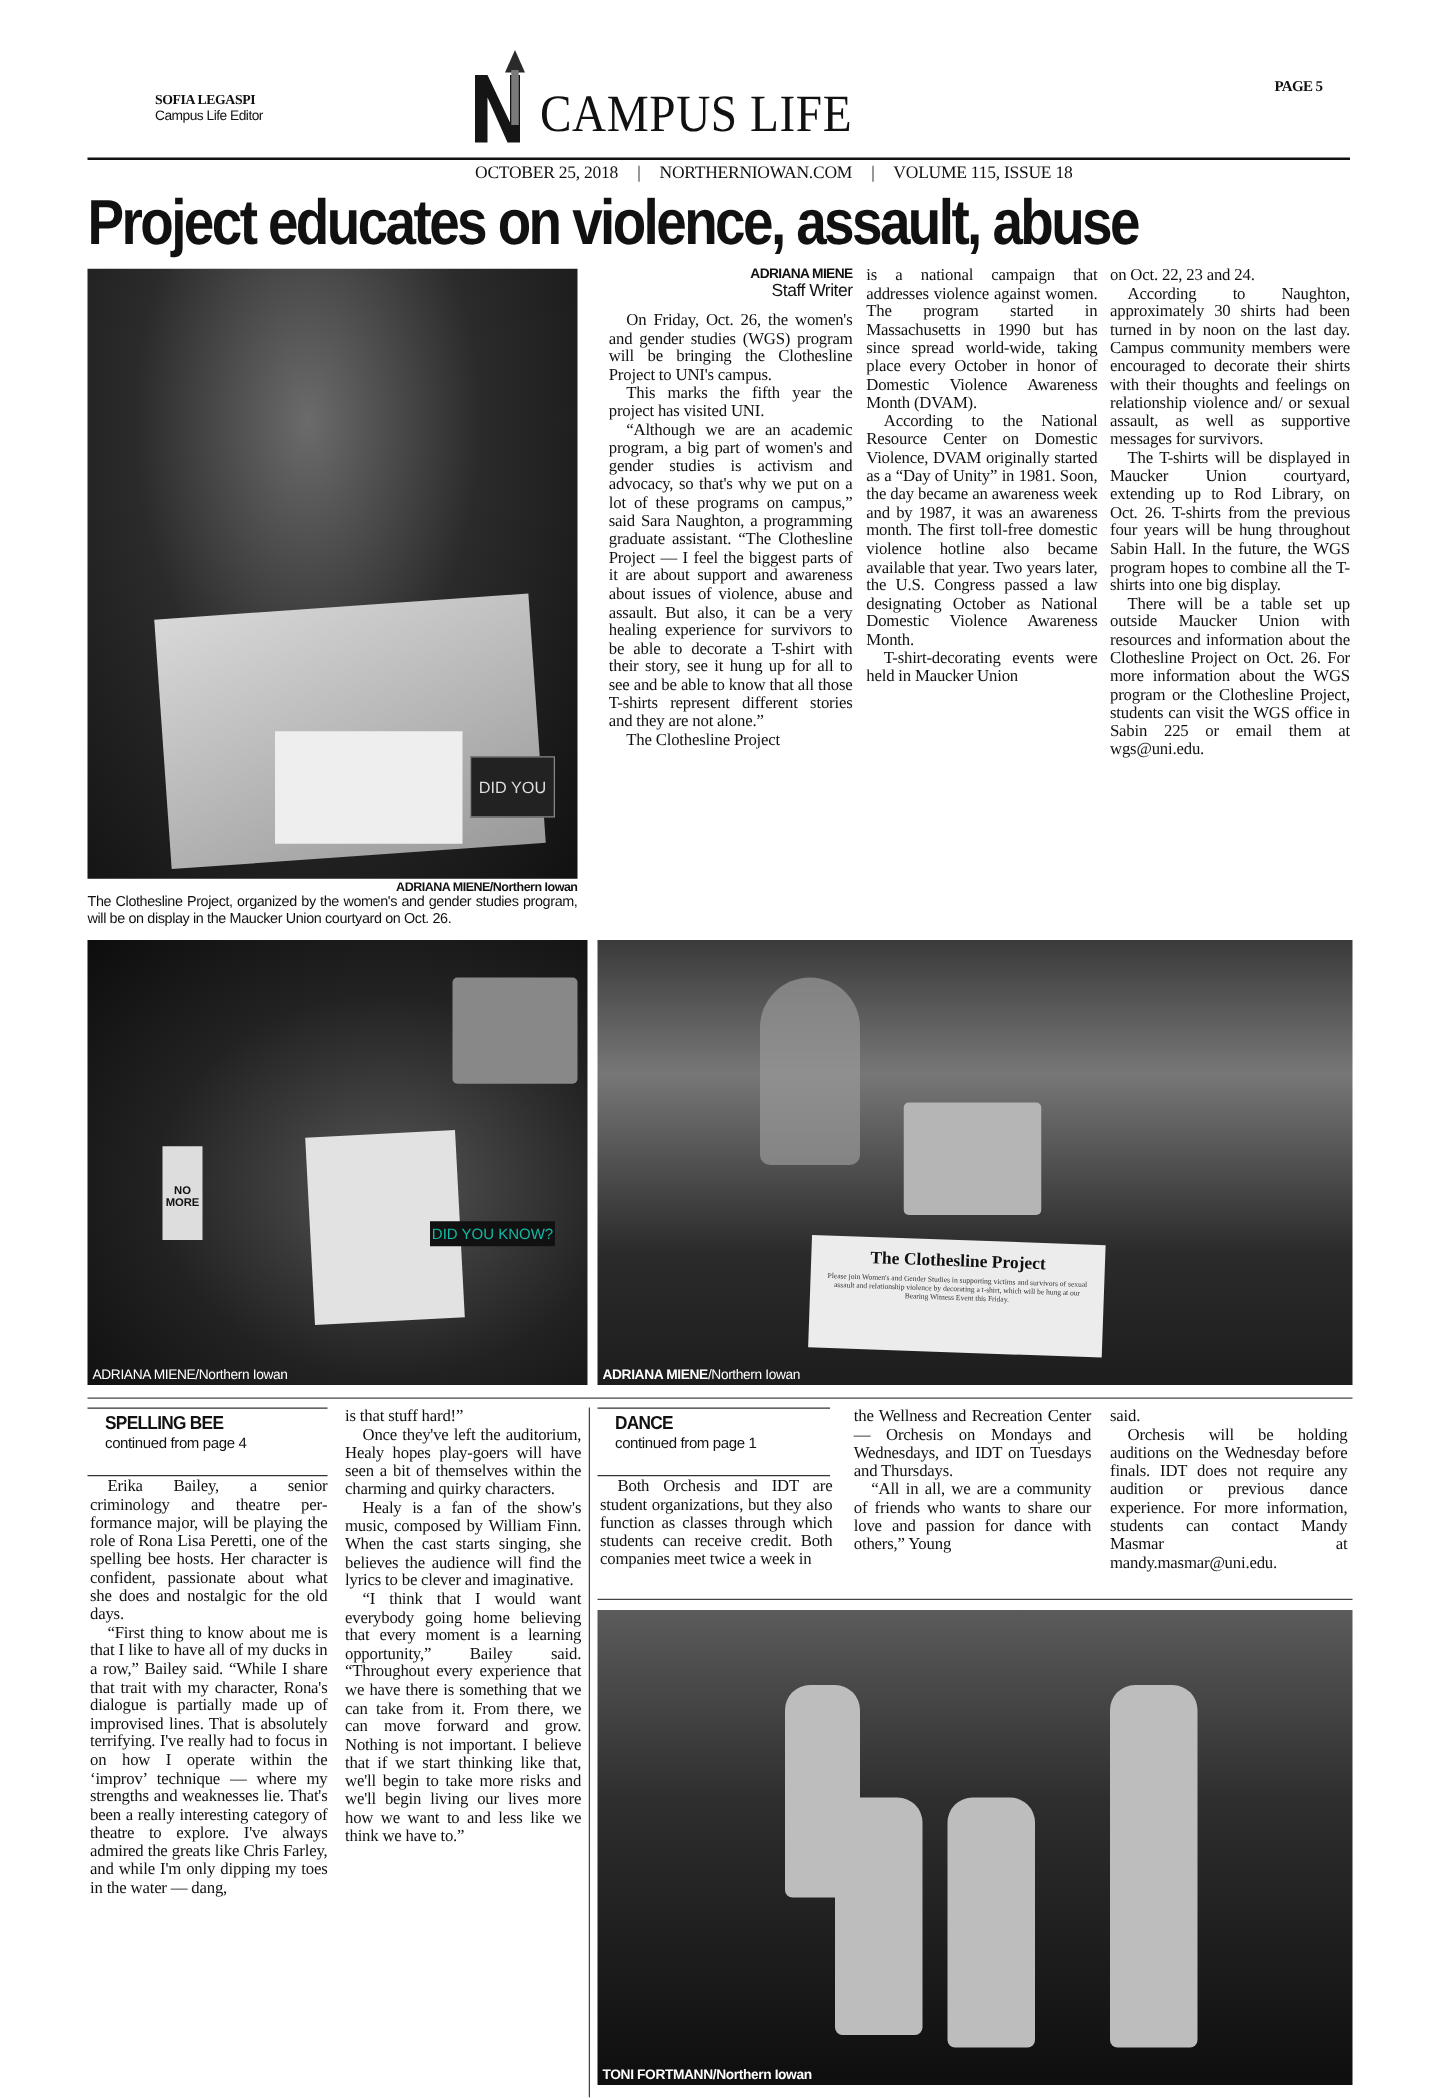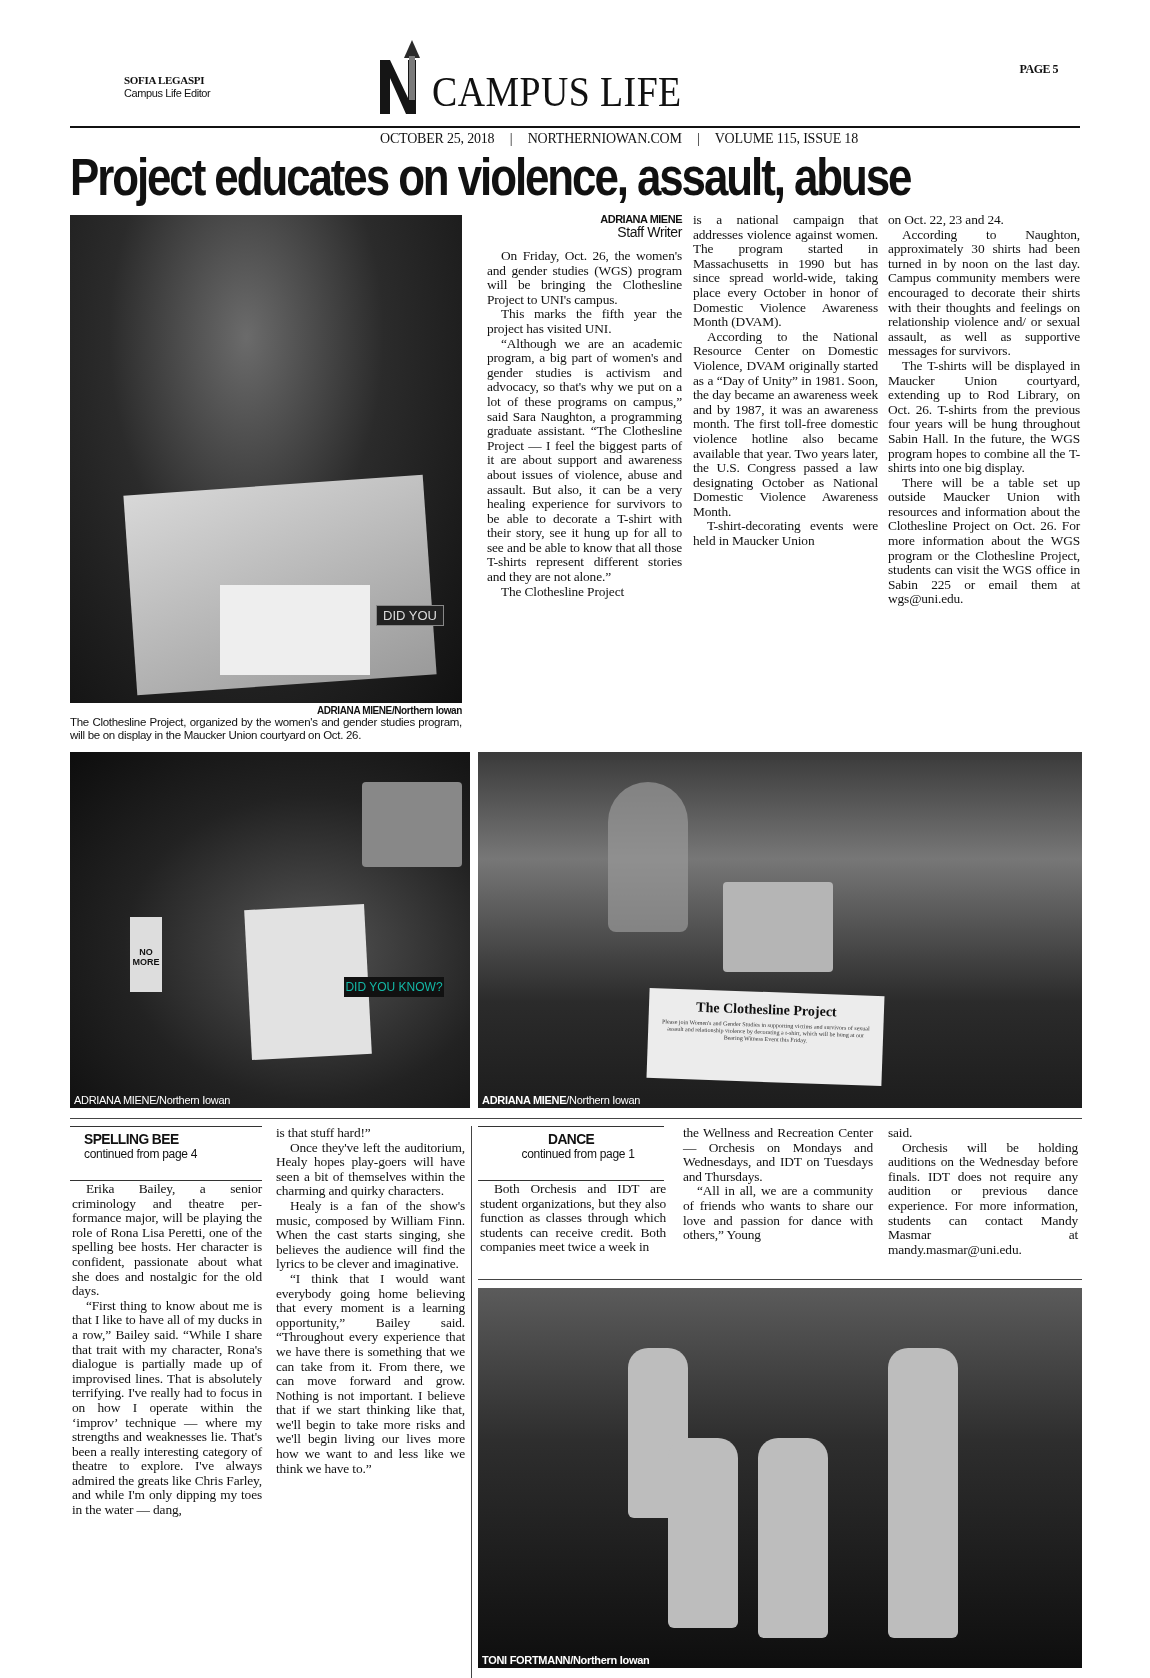--- a/index.html
+++ b/index.html
@@ -21,21 +21,21 @@
 
     
     .photo { position: absolute; overflow: hidden; background: #1a1a1a; }
     .photo .credit-over { position: absolute; left: 4px; bottom: 2px; font-family: "Liberation Sans", sans-serif; font-size: 11px; color: #fff; letter-spacing: -0.3px; }
     .photo .credit-over b { font-weight: bold; }
 
     #photo-main { top: 215px; left: 70px; width: 392px; height: 488px;
       background: radial-gradient(ellipse at 45% 25%, #6b6b6b 0%, #2b2b2b 45%, #111 100%); }
     #photo-main .paper { position: absolute; left: 60px; top: 270px; width: 300px; height: 200px; background: linear-gradient(160deg,#d8d8d8,#9a9a9a); transform: rotate(-4deg); }
     #photo-main .sheet { position: absolute; left: 150px; top: 370px; width: 150px; height: 90px; background: #eee; }
-    #photo-main .tag { position: absolute; right: 18px; top: 390px; padding: 2px 6px; background:#222; color:#ddd; font-family:"Liberation Sans",sans-serif; font-size:13px; border:1px solid #888; }
+    #photo-main .tag { position: absolute; right: 18px; top: 390px; padding: 16px 6px; background:#222; color:#ddd; font-family:"Liberation Sans",sans-serif; font-size:13px; border:1px solid #888; }
 
     .caption-credit { top: 705px; left: 70px; width: 392px; text-align: right; font-family: "Liberation Sans", sans-serif; font-weight: bold; font-size: 10px; letter-spacing: -0.4px; }
     .caption-text { top: 716px; left: 70px; width: 392px; font-family: "Liberation Sans", sans-serif; font-size: 11.5px; line-height: 13px; letter-spacing: -0.3px; text-align: justify; }
 
     #photo-table { top: 752px; left: 70px; width: 400px; height: 356px;
       background: radial-gradient(ellipse at 60% 55%, #555 0%, #222 55%, #0d0d0d 100%); }
     #photo-table .flyer { position:absolute; left:178px; top:155px; width:120px; height:150px; background:#e2e2e2; transform: rotate(-3deg); }
     #photo-table .didyou { position:absolute; left:274px; top:225px; width:100px; height:20px; background:#111; color:#14b8a6; font-family:"Liberation Sans",sans-serif; font-size:12px; text-align:center; line-height:20px; }
     #photo-table .nomore { position:absolute; left:60px; top:165px; width:32px; height:75px; background:#ddd; color:#111; font-family:"Liberation Sans",sans-serif; font-weight:bold; font-size:9px; text-align:center; padding-top:30px; line-height:10px; }
     #photo-table .laptop { position:absolute; right:8px; top:30px; width:100px; height:85px; background:#888; border-radius:4px; }
@@ -65,21 +65,21 @@
     #col-b { top: 213px; left: 693px; width: 185px; }
     #col-c { top: 213px; left: 888px; width: 192px; }
 
     .rule-mid { top: 1118px; left: 70px; width: 1012px; height: 1px; background: #444; }
 
     
     .jump-head { position: absolute; border-top: 1px solid #333; border-bottom: 1px solid #333; padding: 4px 0 19px 14px; }
     .jump-head .jt { font-family: "Liberation Sans", sans-serif; font-weight: bold; font-size: 15px; letter-spacing: -0.6px; line-height: 16px; transform: scaleX(0.92); transform-origin: left; }
     .jump-head .js { font-family: "Liberation Sans", sans-serif; font-size: 12px; letter-spacing: -0.3px; line-height: 14px; }
     #jump-spell { top: 1126px; left: 70px; width: 192px; }
-    #jump-dance { top: 1126px; left: 478px; width: 186px; text-align: center; }
+    #jump-dance { top: 1126px; left: 478px; width: 186px; }
 
     #spell-col1 { top: 1182px; left: 72px; width: 190px; }
     #spell-col2 { top: 1126px; left: 276px; width: 189px; }
     .vline { position: absolute; top: 1126px; left: 471px; width: 1px; height: 552px; background: #444; }
 
     #dance-col1 { top: 1182px; left: 480px; width: 186px; }
     #dance-col2 { top: 1126px; left: 683px; width: 190px; }
     #dance-col3 { top: 1126px; left: 888px; width: 190px; }
     .rule-dance { top: 1279px; left: 478px; width: 604px; height: 1px; background: #444; }
   </style>

